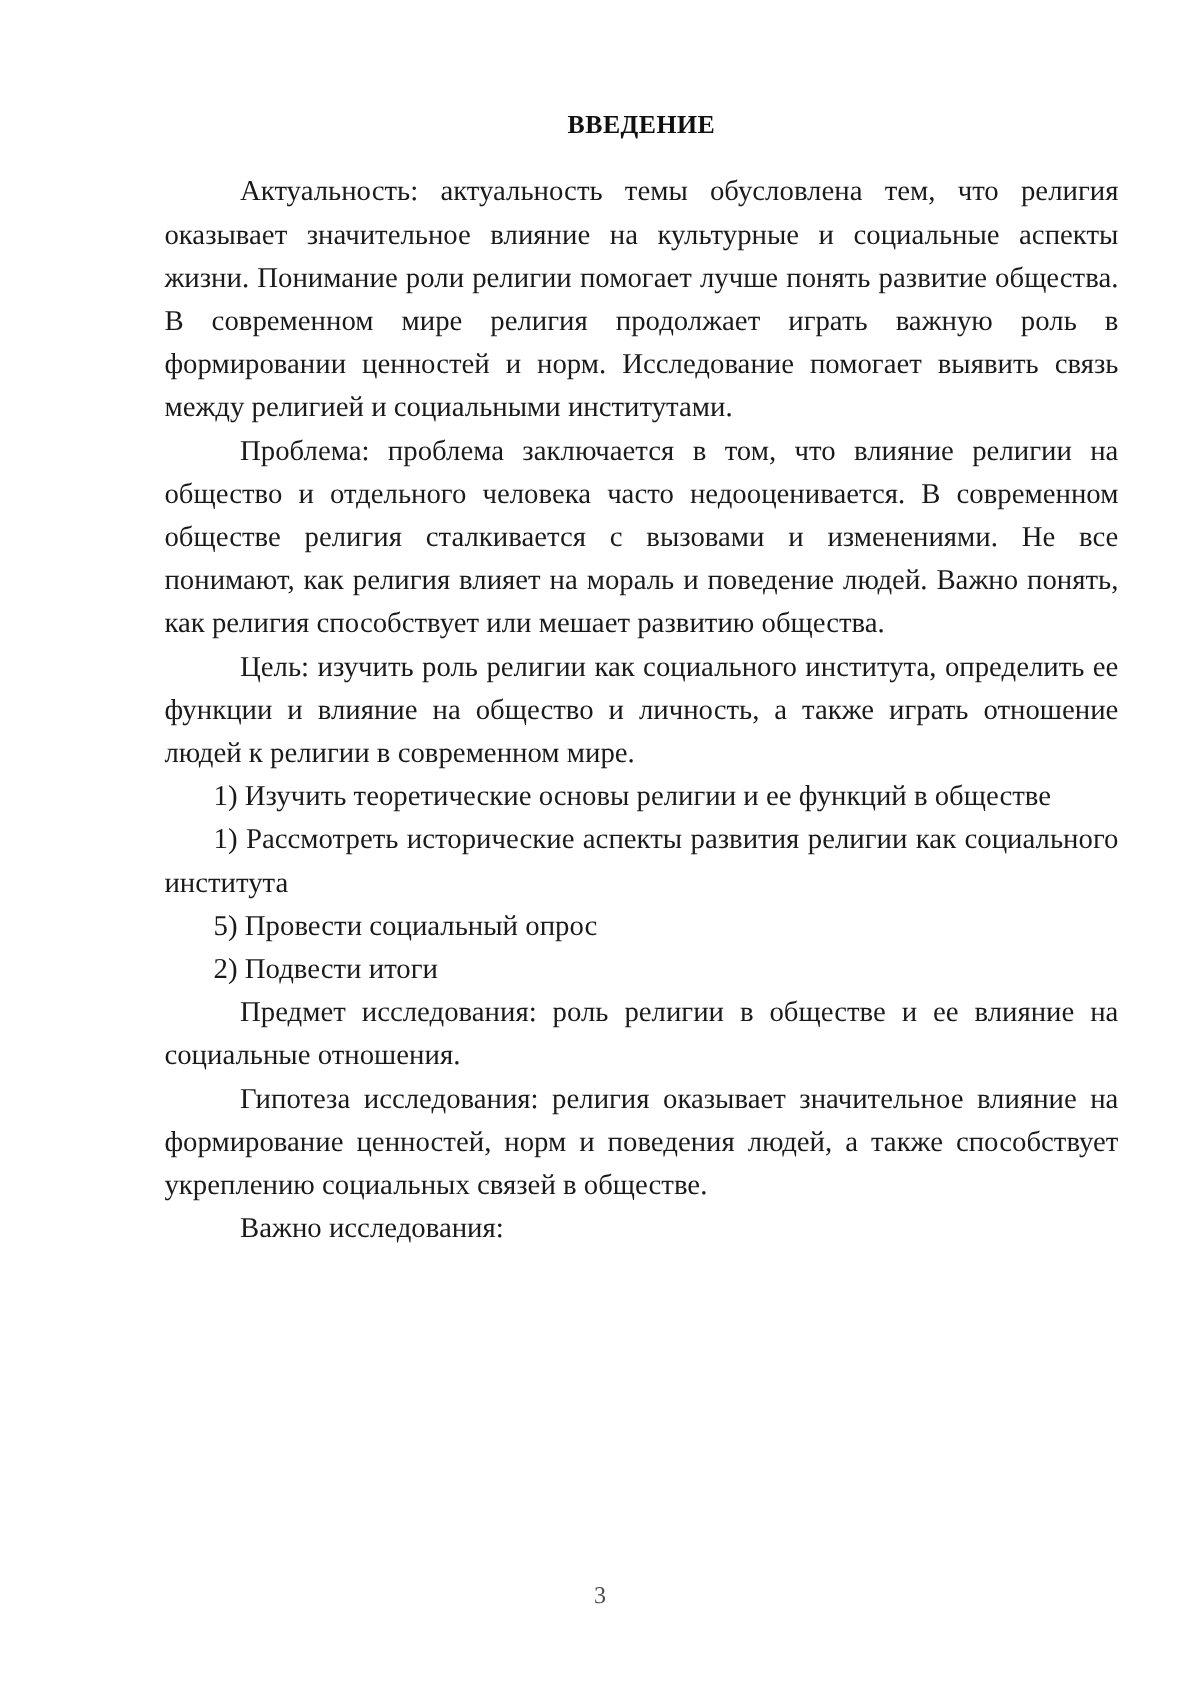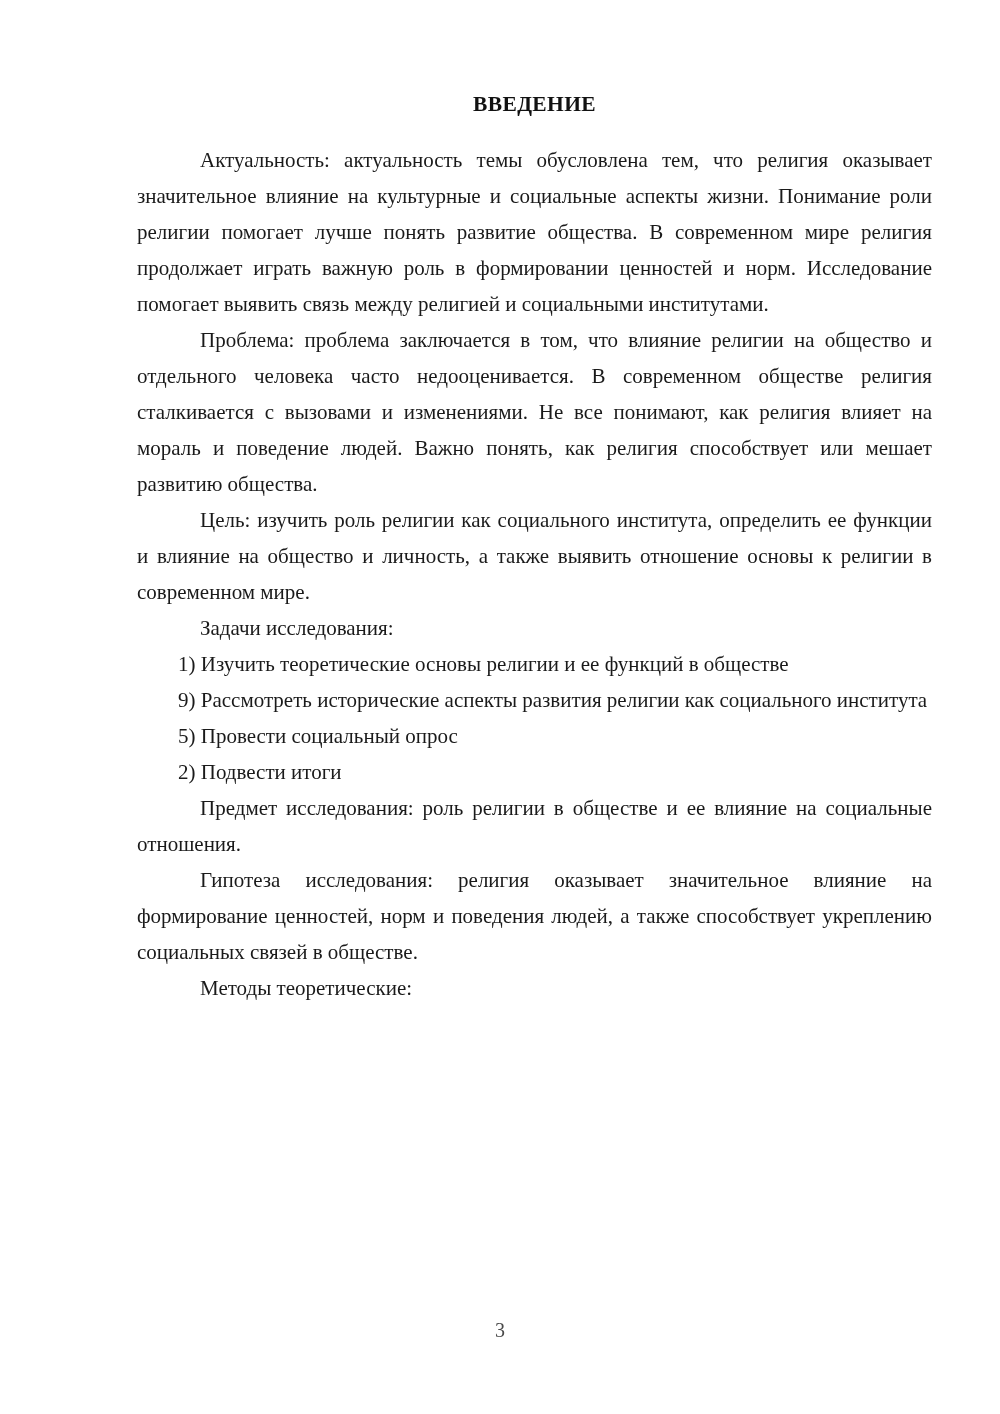--- a/index.html
+++ b/index.html
@@ -26,21 +26,21 @@
   .doc-title {
     font-size: 21.5px;
     font-weight: bold;
     text-align: center;
     letter-spacing: 0.4px;
     line-height: 33px;
     margin: 0 0 21px 0;
     color: #111111;
   }
   .para {
-    font-size: 21px;
+    font-size: 24px;
     line-height: 36px;
     text-align: justify;
     text-align-last: left;
     margin: 0;
     text-indent: 63px;
     color: #1a1a1a;
     -webkit-hyphens: none;
     hyphens: none;
   }
   .para.list-item {
@@ -67,37 +67,36 @@
 <div class="page">
 
   <div class="content">
 
     <h1 class="doc-title">ВВЕДЕНИЕ</h1>
 
     <p class="para">Актуальность: актуальность темы обусловлена тем, что религия оказывает значительное влияние на культурные и социальные аспекты жизни. Понимание роли религии помогает лучше понять развитие общества. В современном мире религия продолжает играть важную роль в формировании ценностей и норм. Исследование помогает выявить связь между религией и социальными институтами.</p>
 
     <p class="para">Проблема: проблема заключается в том, что влияние религии на общество и отдельного человека часто недооценивается. В современном обществе религия сталкивается с вызовами и изменениями. Не все понимают, как религия влияет на мораль и поведение людей. Важно понять, как религия способствует или мешает развитию общества.</p>
 
-    <p class="para">Цель: изучить роль религии как социального института, определить ее функции и влияние на общество и личность, а также выявить отношение основы к религии в современном мире.</p>
+    <p class="para">Цель: изучить роль религии как социального института, определить ее функции и влияние на общество и личность, а также играть отношение людей к религии в современном мире.</p>
 
-    <p class="para short">Задачи исследования:</p>
 
     <p class="para list-item short">1) Изучить теоретические основы религии и ее функций в обществе</p>
 
-    <p class="para list-item">9) Рассмотреть исторические аспекты развития религии как социального института</p>
+    <p class="para list-item">1) Рассмотреть исторические аспекты развития религии как социального института</p>
 
 
     <p class="para list-item short">5) Провести социальный опрос</p>
 
     <p class="para list-item short">2) Подвести итоги</p>
 
 
     <p class="para">Предмет исследования: роль религии в обществе и ее влияние на социальные отношения.</p>
 
     <p class="para">Гипотеза исследования: религия оказывает значительное влияние на формирование ценностей, норм и поведения людей, а также способствует укреплению социальных связей в обществе.</p>
 
-    <p class="para short">Методы теоретические:</p>
+    <p class="para short">Важно исследования:</p>
 
   </div>
 
   <div class="page-number">3</div>
 
 </div>
 
 </body></html>

